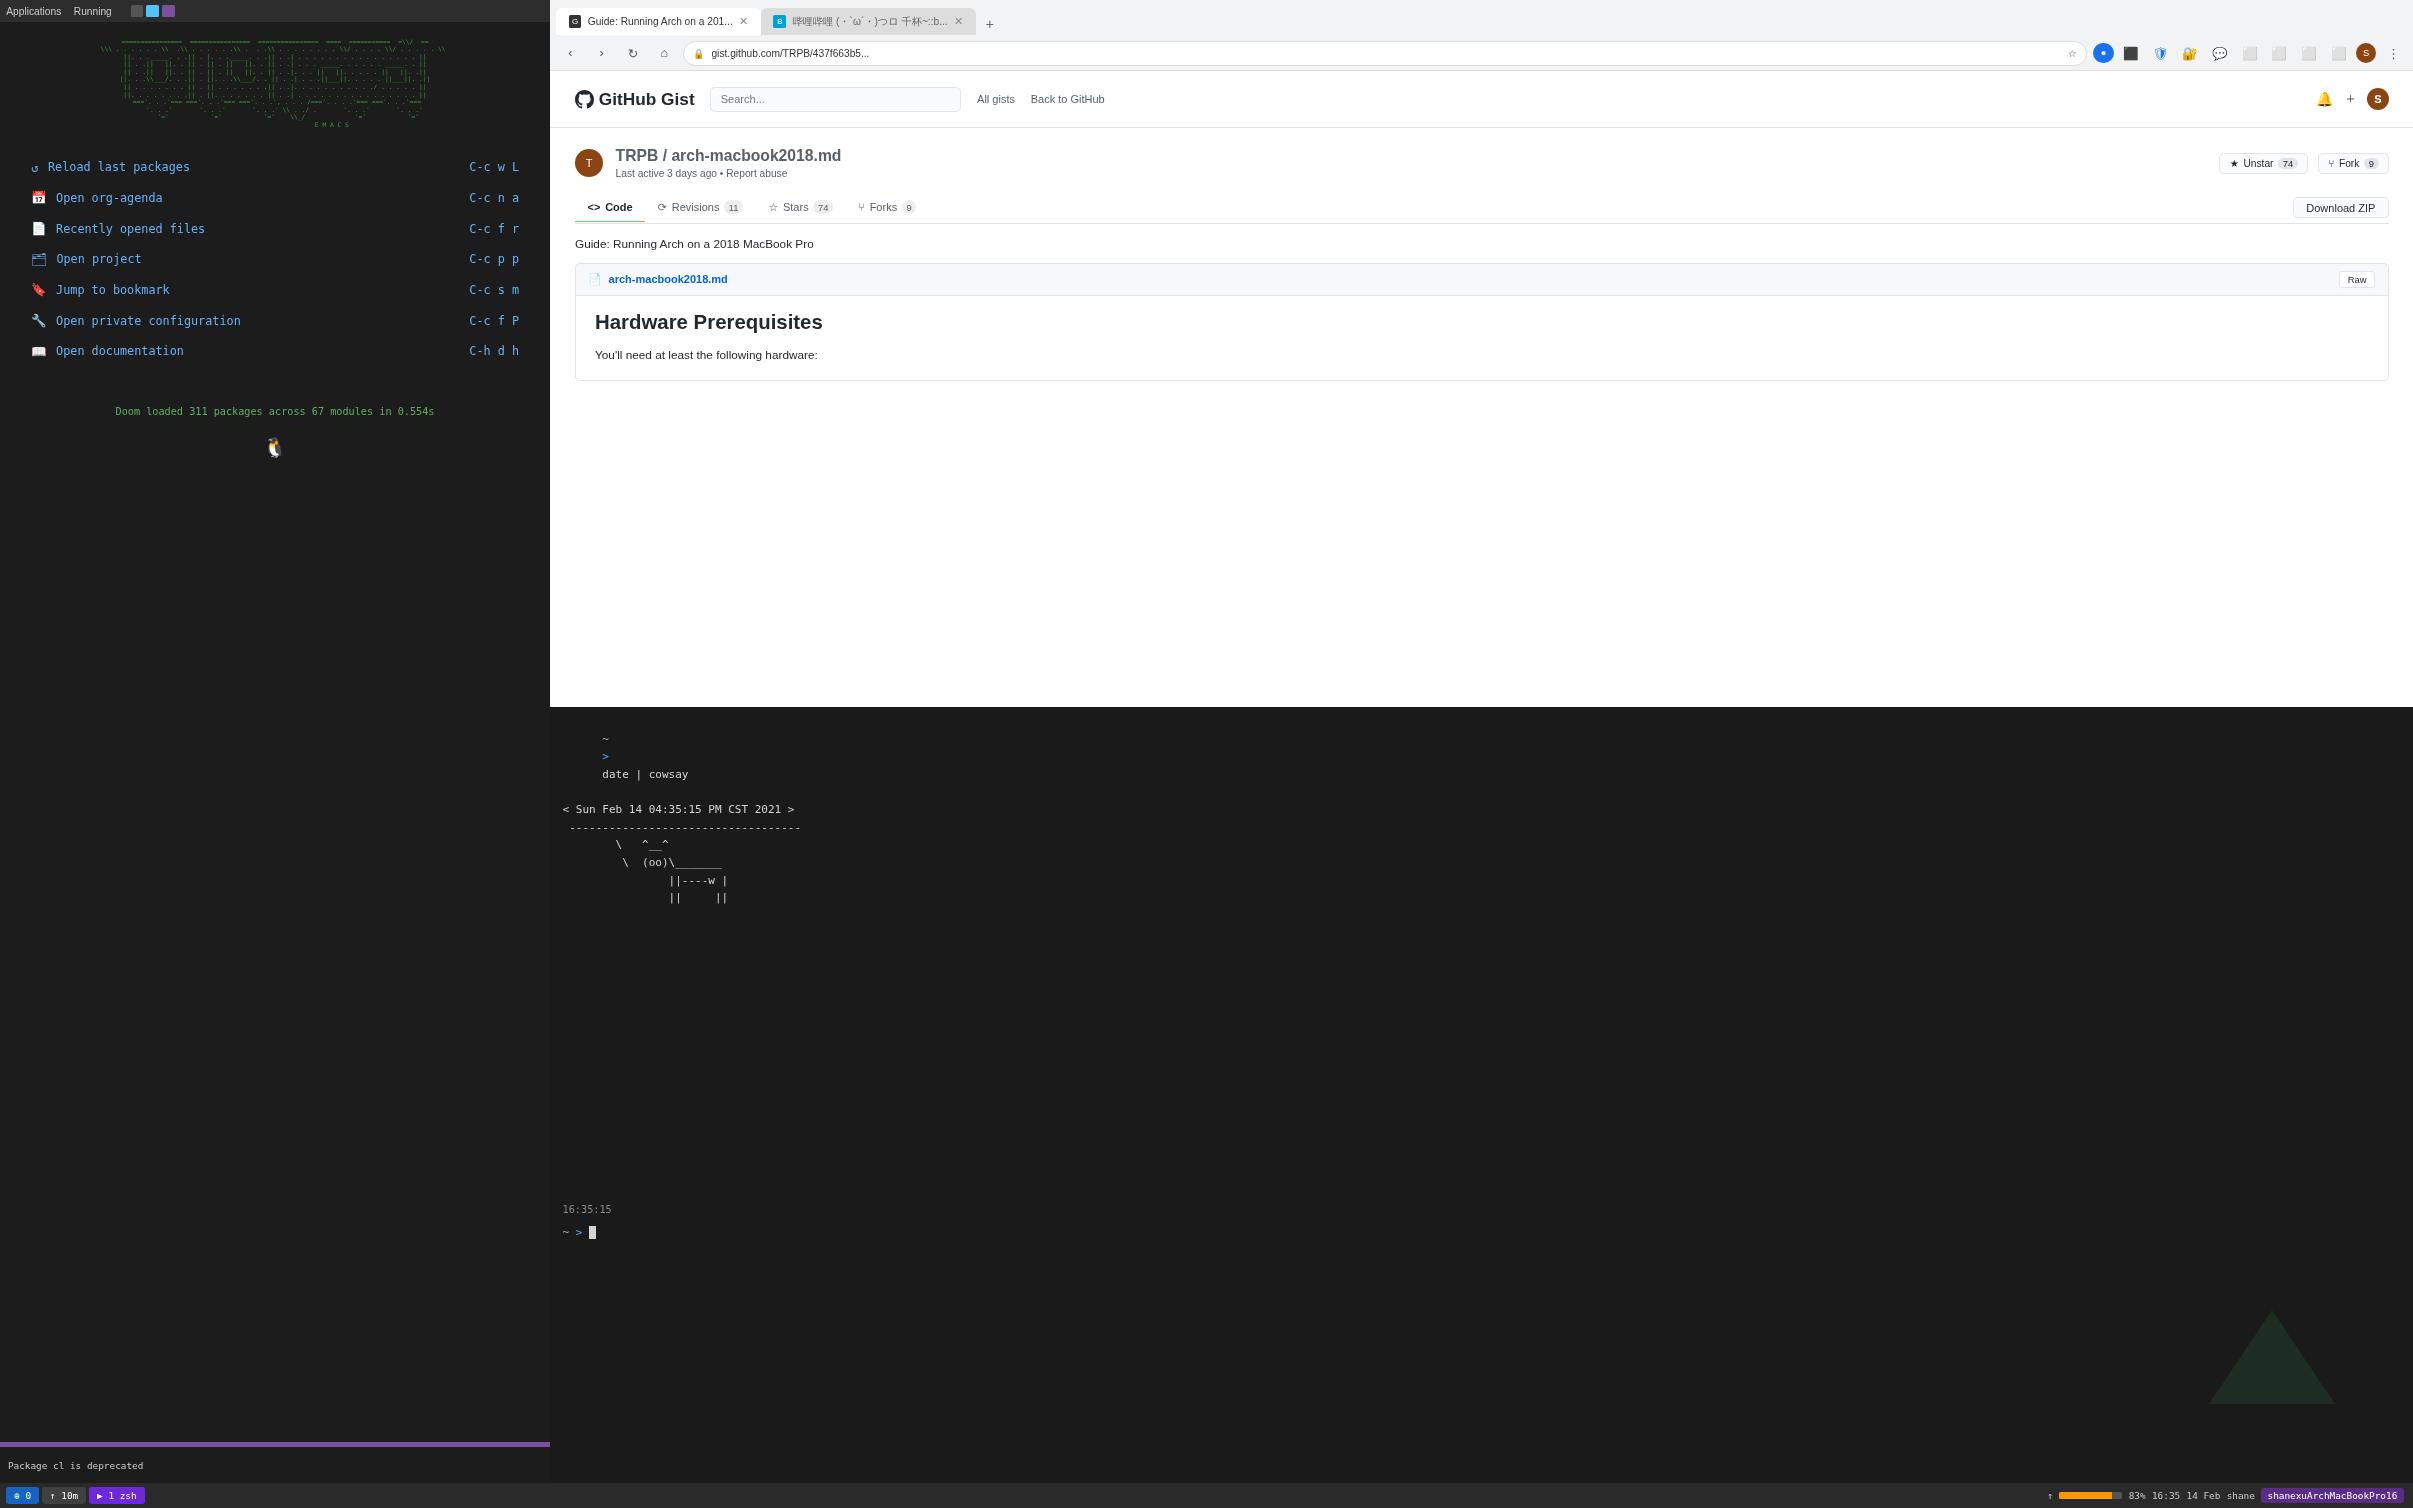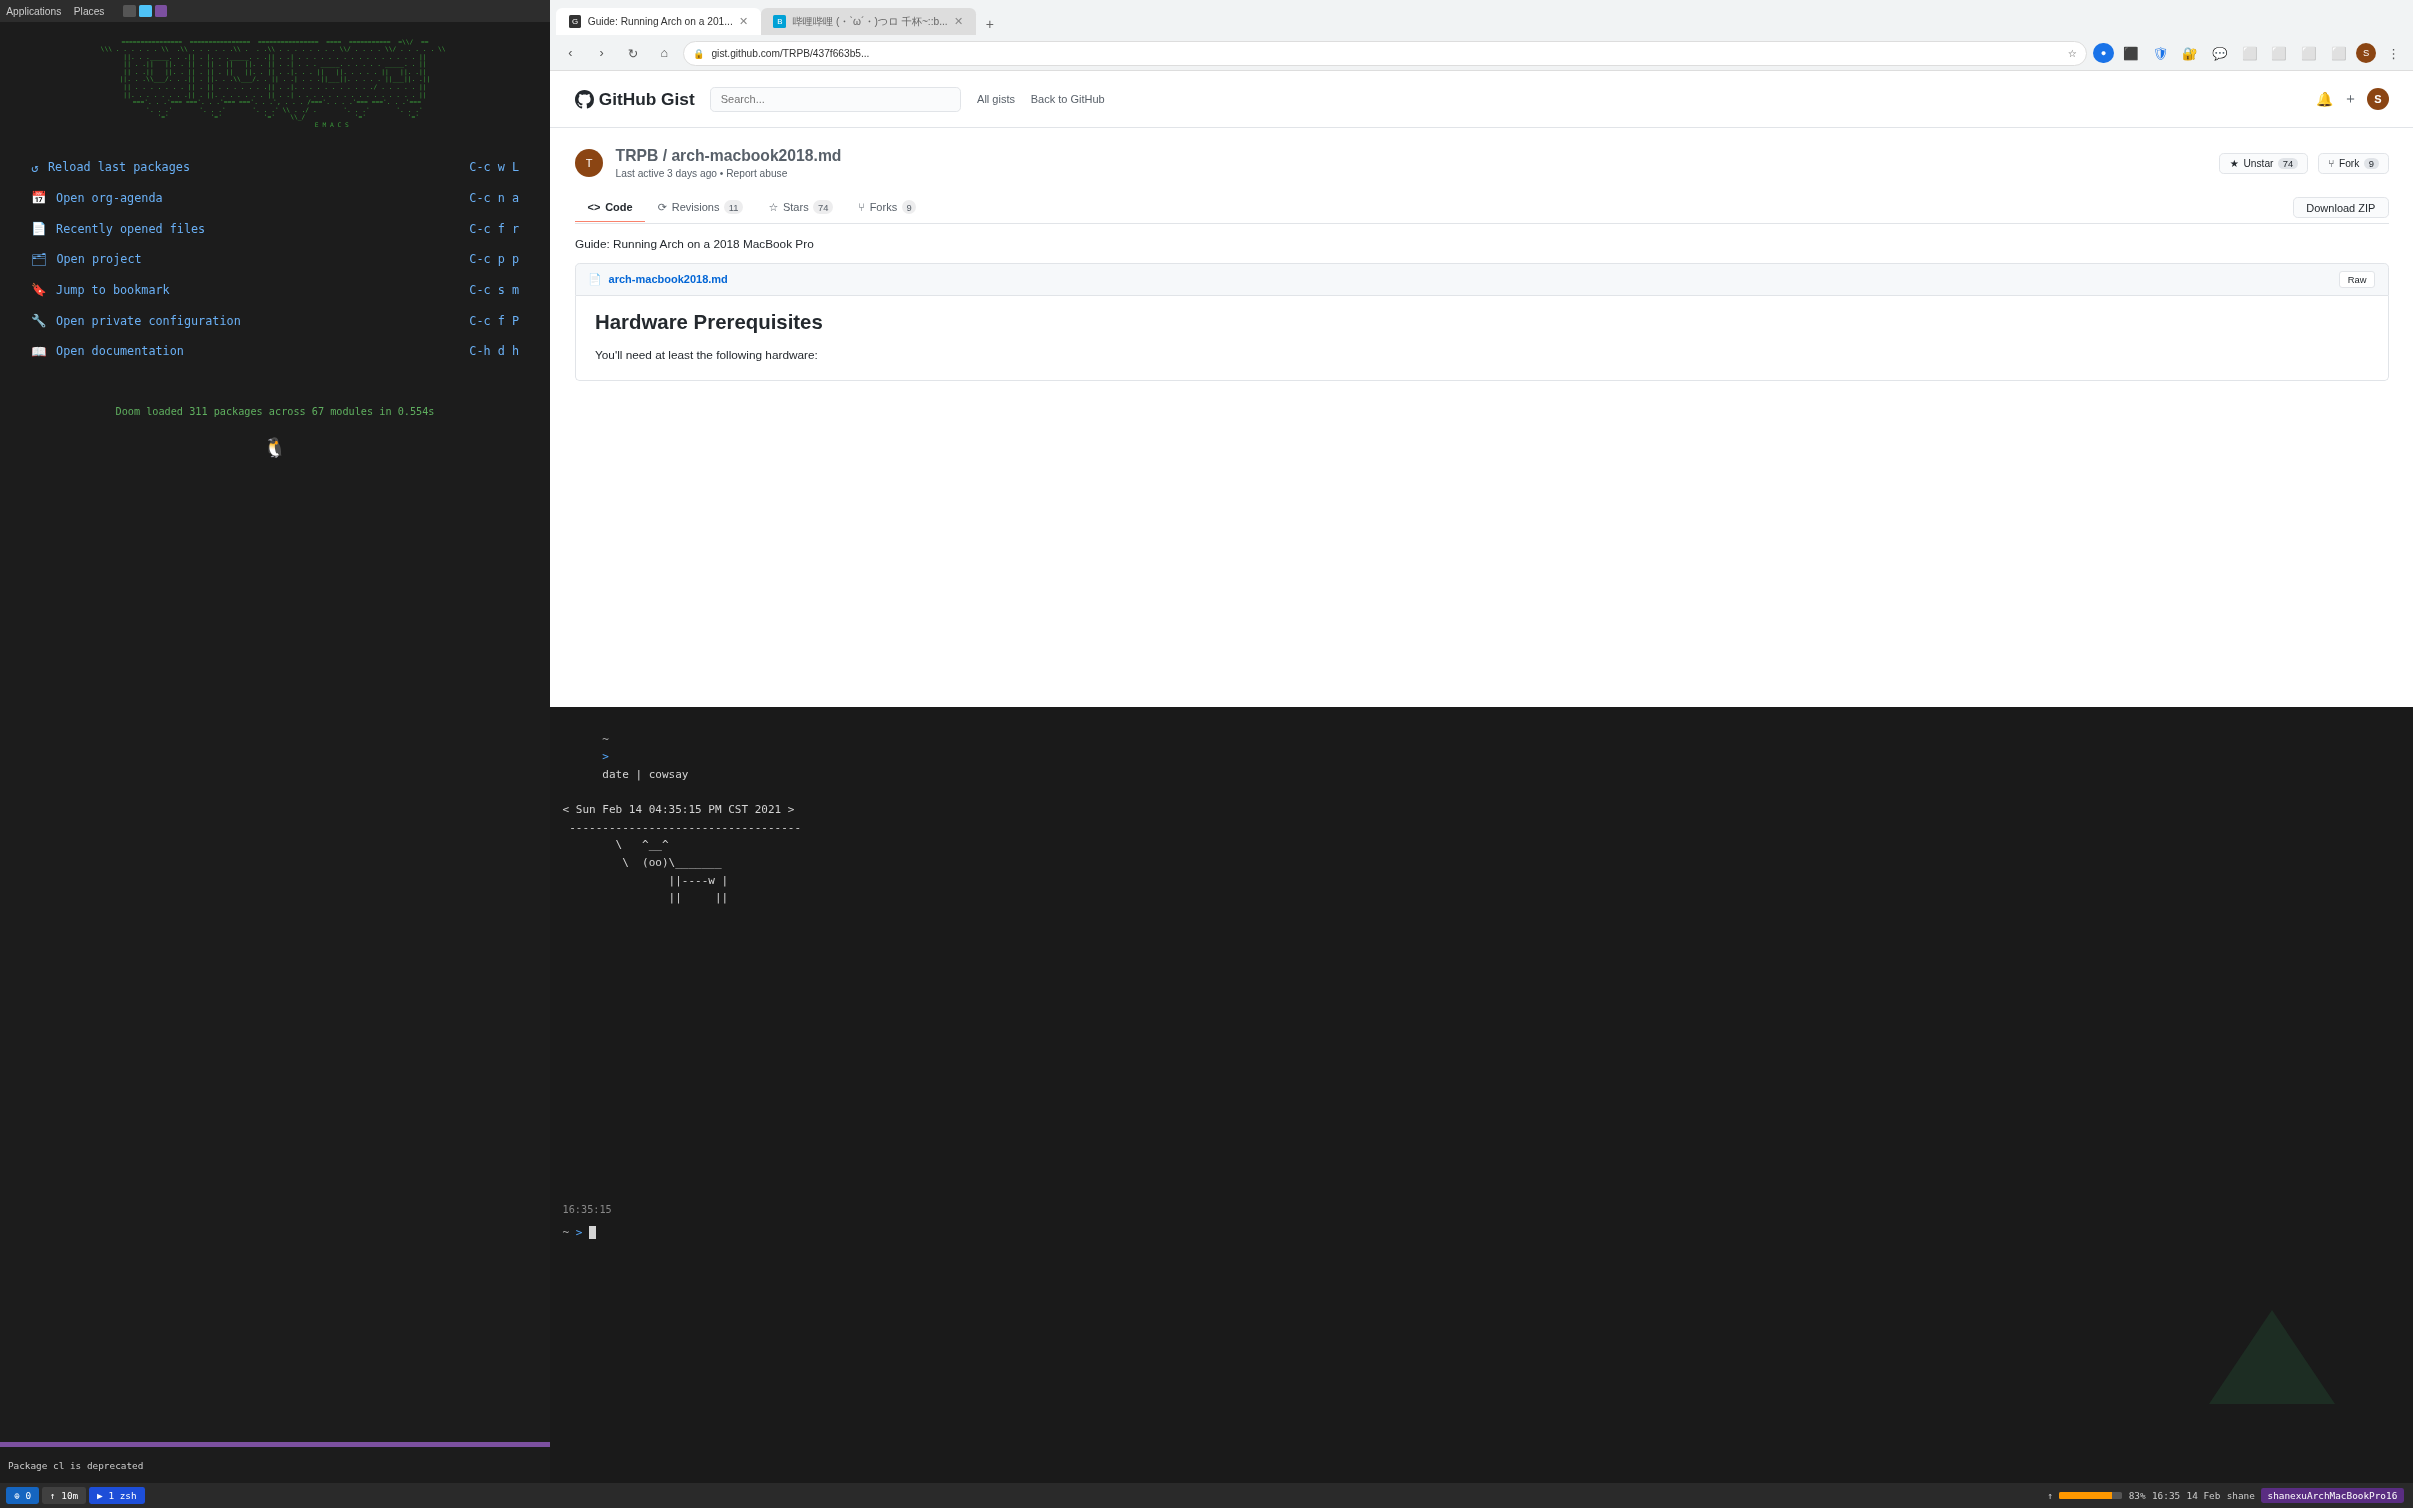--- a/index.html
+++ b/index.html
@@ -62,21 +62,21 @@
       background: #2a2a2a; display: flex; align-items: center;
     }
     .taskbar-left { display: flex; align-items: center; gap: 3.1px; padding: 0 6.3px; }
     .taskbar-badge {
       height: 17.3px; padding: 0 7.9px; border-radius: 2.4px;
       display: flex; align-items: center; color: #fff;
       font-family: monospace; font-size: 9.4px; gap: 3.1px;
     }
     .badge-blue { background: #1565c0; }
     .badge-dark { background: #404040; }
-    .badge-cyan { background: #1d4ed8; }
+    .badge-cyan { background: #6d28d9; }
     .taskbar-right {
       margin-left: auto; display: flex; align-items: center;
       gap: 6.3px; padding: 0 9.4px;
     }
     .taskbar-right-item { color: #ccc; font-family: monospace; font-size: 9.4px; }
     .progress-bar-container {
       width: 63px; height: 7.9px; background: #555; border-radius: 1.6px; overflow: hidden;
     }
     .progress-bar-fill { height: 100%; background: #ff9800; width: 83%; }
     .hostname-badge {
@@ -227,21 +227,21 @@
       border-right: 63px solid transparent;
       border-bottom: 94px solid #1f3a2a;
       opacity: 0.6;
     }
   </style>
 </head>
 <body>
 
 <div class="system-bar">
   <span class="system-bar-item">Applications</span>
-  <span class="system-bar-item">Places</span>
+  <span class="system-bar-item">Running</span>
   <span style="margin-left:6.3px; display:flex; gap:3.1px;">
     <span style="width:12.6px;height:12.6px;background:#555;border-radius:1.6px;display:inline-block;"></span>
     <span style="width:12.6px;height:12.6px;background:#4fc3f7;border-radius:1.6px;display:inline-block;"></span>
     <span style="width:12.6px;height:12.6px;background:#7c50a0;border-radius:1.6px;display:inline-block;"></span>
   </span>
 </div>
 
 <div class="system-bar-right">
   <span class="sys-info">⬛ 13.41GHz 61°C 3230,2973RPM ♦ 4 🔊 ★ ⬛ ⬛ ⬛ ⬛</span>
   <span class="sys-info">16:35</span>

